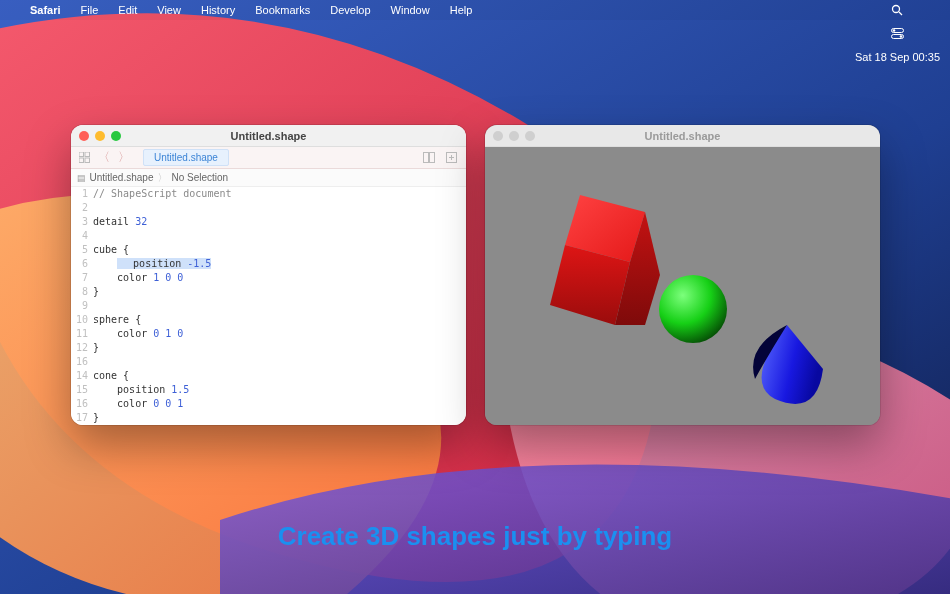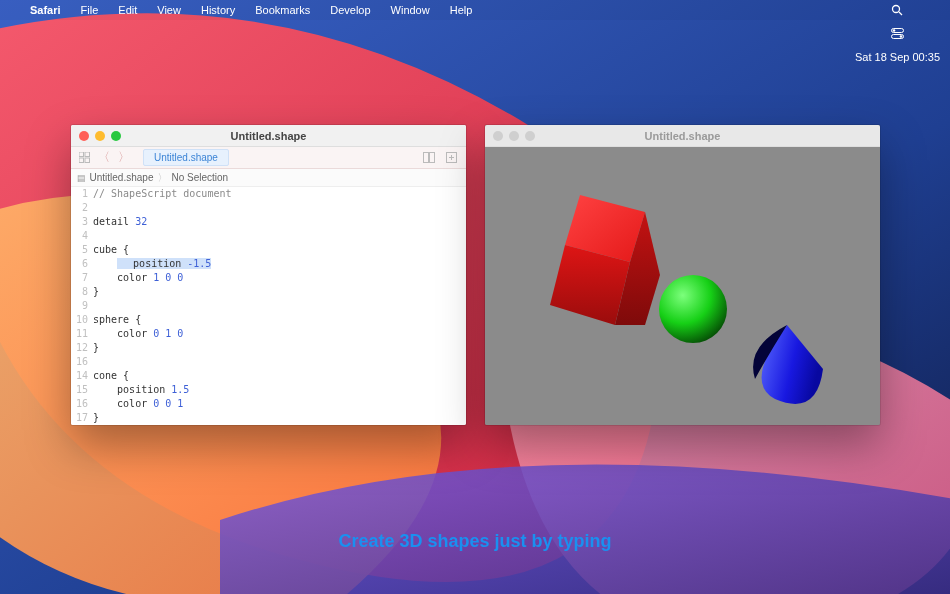--- a/index.html
+++ b/index.html
@@ -22,21 +22,21 @@
 .menubar-left, .menubar-right { display: flex; align-items: center; gap: 20px; }
 .menubar-left .apple { font-size: 13px; line-height: 1; }
 .menubar-left .app-name { font-weight: 600; }
 .menubar-right { gap: 12px; flex-direction: column; }
 .menubar-right .icon { display: inline-flex; align-items: center; }
 .battery-frame { display:inline-flex; align-items:center; }
 
 
 .window {
   position: absolute; z-index: 5;
-  border-radius: 2px; overflow: hidden;
+  border-radius: 12px; overflow: hidden;
   box-shadow: 0 20px 45px rgba(0,0,0,0.35), 0 0 0 1px rgba(0,0,0,0.1);
   background: #fff;
 }
 .win-editor { left: 71px; top: 125px; width: 395px; height: 300px; }
 .win-viewer { left: 485px; top: 125px; width: 395px; height: 300px; background: #8b8b8b; }
 
 .titlebar {
   height: 22px; display: flex; align-items: center; position: relative;
   background: #f1f1f1; border-bottom: 1px solid #dedede;
 }
@@ -85,21 +85,21 @@
 .cmt   { color: #8a8a8a; }
 .num   { color: #3e60d6; }
 .hl    { background: #cfe1fa; padding-left: 16px; }
 
 
 .viewport { width: 100%; height: calc(100% - 22px); background: #8b8b8b; display:block; }
 
 
 .caption {
   position: absolute; z-index: 20; bottom: 42px; left: 0; right: 0;
-  text-align: center; font-size: 18px; font-weight: 600; color: #1a90f0;
+  text-align: center; font-size: 26px; font-weight: 600; color: #1a90f0;
 }
 </style>
 </head>
 <body>
 
 <div class="wallpaper">
 <svg viewBox="0 0 950 594" preserveAspectRatio="none">
   <defs>
     <linearGradient id="sky" x1="0" y1="0" x2="1" y2="1">
       <stop offset="0%" stop-color="#3a62c7"></stop>

